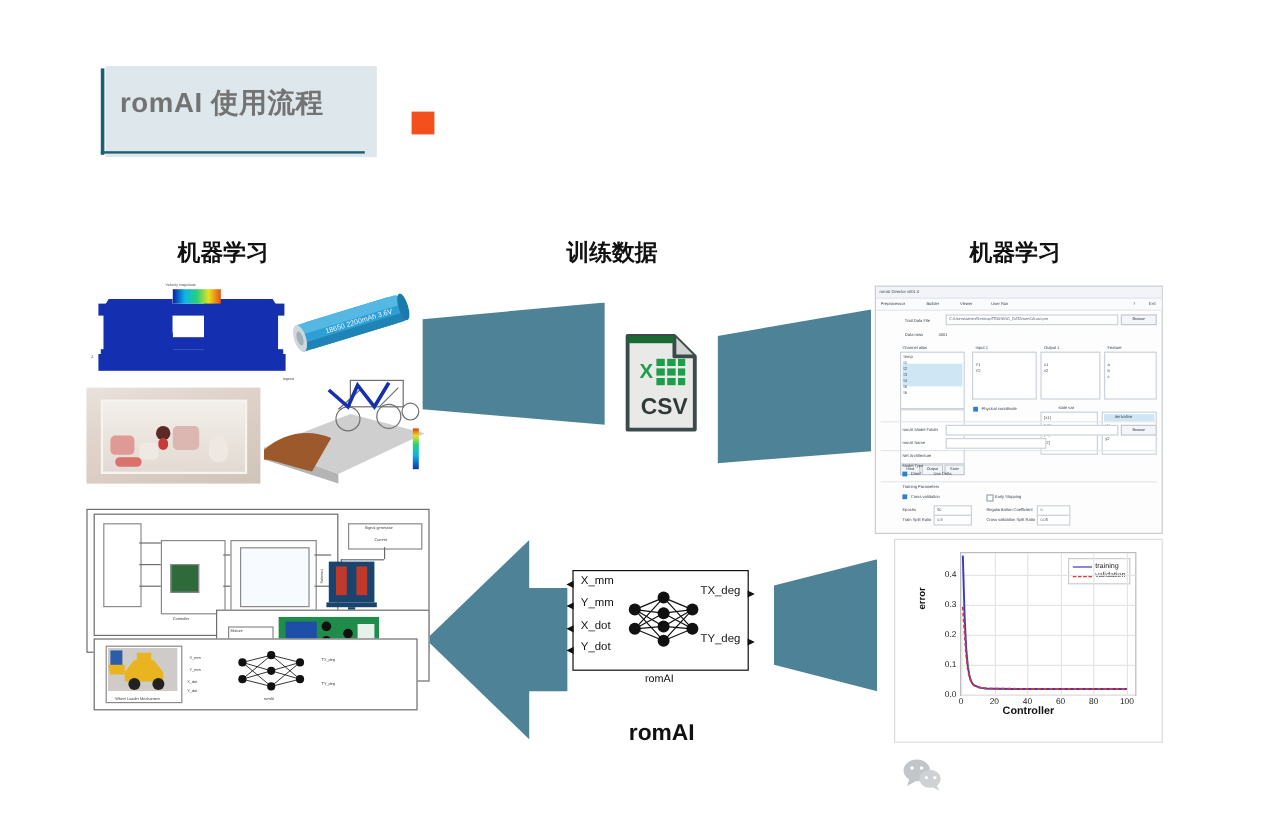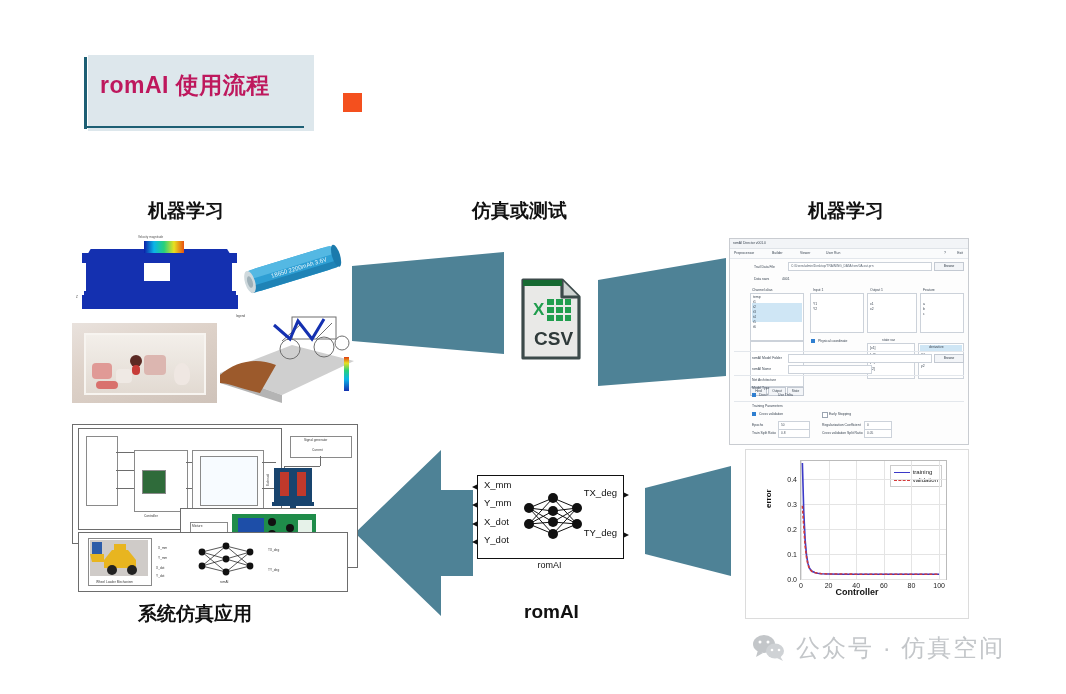--- a/index.html
+++ b/index.html
@@ -17,21 +17,21 @@
   .title-vline{
     position:absolute;left:84px;top:57px;width:3px;height:72px;
     background:#1d5f74;
   }
   .title-hline{
     position:absolute;left:84px;top:126px;width:220px;height:2px;
     background:#1d5f74;
   }
   .title-text{
     position:absolute;left:100px;top:70px;width:230px;
-    font-size:23px;font-weight:bold;color:#be185d;letter-spacing:.5px;
+    font-size:23px;font-weight:bold;color:#737373;letter-spacing:.5px;
     white-space:nowrap;
   }
   .title-square{
     position:absolute;left:343px;top:93px;width:19px;height:19px;
     background:#f4501e;
   }
 
   
   .head{
     position:absolute;font-size:19px;font-weight:bold;color:#111;
@@ -148,24 +148,23 @@
 
 <div class="slide">
 
   <div class="title-box"></div>
   <div class="title-vline"></div>
   <div class="title-hline"></div>
   <div class="title-text">romAI 使用流程</div>
   <div class="title-square"></div>
 
   <div class="head head-sim">机器学习</div>
-  <div class="head head-data">仿真或测试</div>
+  <div class="head head-data">训练数据</div>
   <div class="head head-ml">机器学习</div>
 
-  <div class="foot foot-sys">系统仿真应用</div>
   <div class="foot foot-rom">romAI</div>
 
   <div class="conn" style="left:352px;top:252px;">
     <svg width="152" height="135" viewBox="0 0 152 135">
       <polygon points="0,14 152,0 152,102 0,89" fill="#4e8296"></polygon>
     </svg>
   </div>
 
   <div class="conn" style="left:598px;top:258px;">
     <svg width="128" height="130" viewBox="0 0 128 130">
@@ -561,16 +560,15 @@
     <svg width="34" height="28" viewBox="0 0 34 28">
       <ellipse cx="12" cy="10" rx="11" ry="9" fill="#c3c6c9"></ellipse>
       <polygon points="6,16 4,23 11,19" fill="#c3c6c9"></polygon>
       <ellipse cx="23" cy="17" rx="9" ry="7.5" fill="#cfd2d5"></ellipse>
       <polygon points="28,22 31,27 25,24" fill="#cfd2d5"></polygon>
       <circle cx="8" cy="8" r="1.5" fill="#fff"></circle>
       <circle cx="16" cy="8" r="1.5" fill="#fff"></circle>
       <circle cx="20" cy="16" r="1.3" fill="#fff"></circle>
       <circle cx="27" cy="16" r="1.3" fill="#fff"></circle>
     </svg>
-    <span class="wm-text">公众号 · 仿真空间</span>
   </div>
 
 </div>
 
 </body></html>

